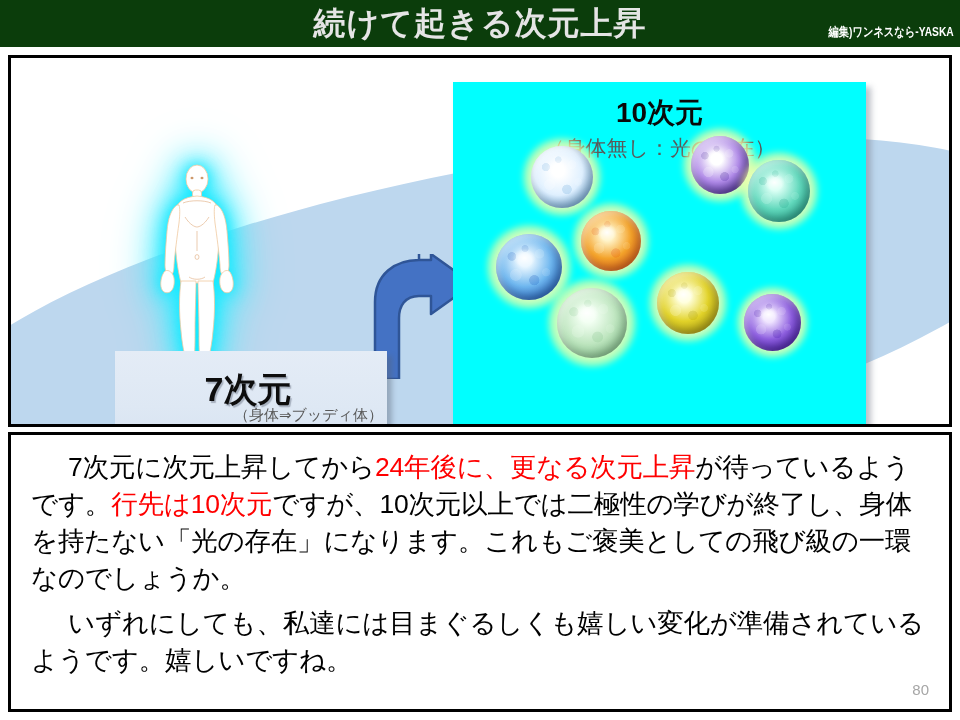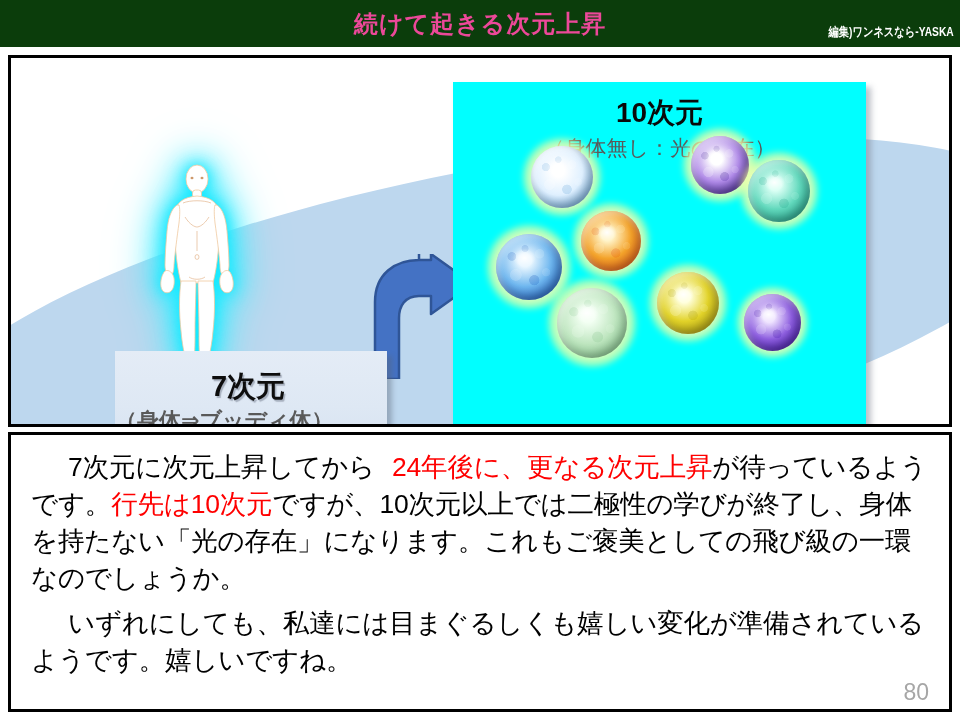--- a/index.html
+++ b/index.html
@@ -29,22 +29,22 @@
     background: #0b3d0b;
     overflow: hidden;
   }
   #header-title {
     position: absolute;
     left: 0; top: 0;
     width: 960px;
     height: 47px;
     line-height: 47px;
     text-align: center;
-    color: #ec4899;
-    font-size: 24px;
+    color: #e5e5e5;
+    font-size: 32px;
     font-weight: bold;
     letter-spacing: 1px;
     white-space: nowrap;
   }
   #header-credit {
     position: absolute;
     right: 6px;
     top: 24px;
     color: #ffffff;
     font-size: 12.5px;
@@ -113,35 +113,34 @@
     height: 94px;
     background: linear-gradient(180deg, #e4ecf6 0%, #dee8f4 60%, #d7e3f1 100%);
     box-shadow: 5px 5px 5px rgba(90,100,115,0.40);
     box-sizing: border-box;
   }
   #plaque7 .p-line1 {
     position: absolute;
     left: 0; right: 6px;
     top: 16px;
     text-align: center;
-    font-size: 29px;
+    font-size: 34px;
     font-weight: bold;
     color: #0d0d0d;
     text-shadow: 1.5px 1.5px 1px rgba(120,130,145,0.55);
     white-space: nowrap;
   }
   #plaque7 .p-line2 {
     position: absolute;
     left: 0; right: 4px;
     top: 55px;
-    text-align: left;
-    font-size: 22px;
+    text-align: right;
+    font-size: 15px;
     color: #595959;
     white-space: nowrap;
-    font-weight: bold;
   }
 
   
   #cyan-panel {
     position: absolute;
     left: 442px;
     top: 24px;
     width: 413px;
     height: 396px;
     background: #00ffff;
@@ -216,22 +215,22 @@
   #body-text p {
     margin: 0 0 0 0;
     text-indent: 1.4em;
   }
   #body-text p.p-sep { margin-top: 8px; }
   .hl-red { color: #ff0000; }
 
   #page-number {
     position: absolute;
     right: 20px;
-    bottom: 3px;
-    font-size: 23px;
+    bottom: 11px;
+    font-size: 15px;
     color: #a6a6a6;
     font-weight: normal;
   }
 </style>
 </head>
 <body>
 
 <div id="slide">
 
   <div id="header">
@@ -370,19 +369,19 @@
               <div style="position: absolute; left: 26%; top: 22%; width: 34%; height: 28%; border-radius: 50%; background: radial-gradient(rgba(255, 255, 255, 0.95) 0%, rgba(255, 255, 255, 0) 72%);"></div>
             </div>
           </div>
         </div>
     </div>
 
   </div>
 
   <div id="text-frame">
     <div id="body-text">
-        <p><span>7次元に次元上昇してから</span><span class="hl-red" style="color: rgb(255, 0, 0); margin-left: 17px;">24年後に、更なる次元上昇</span><span>が待っているようです。</span><span class="hl-red" style="color: rgb(255, 0, 0);">行先は10次元</span><span>ですが、10次元以上では二極性の学びが終了し、身体を持たない「光の存在」になります。これもご褒美としての飛び級の一環なのでしょうか。</span></p>
+        <p><span>7次元に次元上昇してから</span><span class="hl-red" style="color: rgb(255, 0, 0);">24年後に、更なる次元上昇</span><span>が待っているようです。</span><span class="hl-red" style="color: rgb(255, 0, 0);">行先は10次元</span><span>ですが、10次元以上では二極性の学びが終了し、身体を持たない「光の存在」になります。これもご褒美としての飛び級の一環なのでしょうか。</span></p>
         <p class="p-sep"><span>いずれにしても、私達には目まぐるしくも嬉しい変化が準備されているようです。嬉しいですね。</span></p>
       </div>
     <div id="page-number">80</div>
   </div>
 
 </div>
 
 </body></html>

